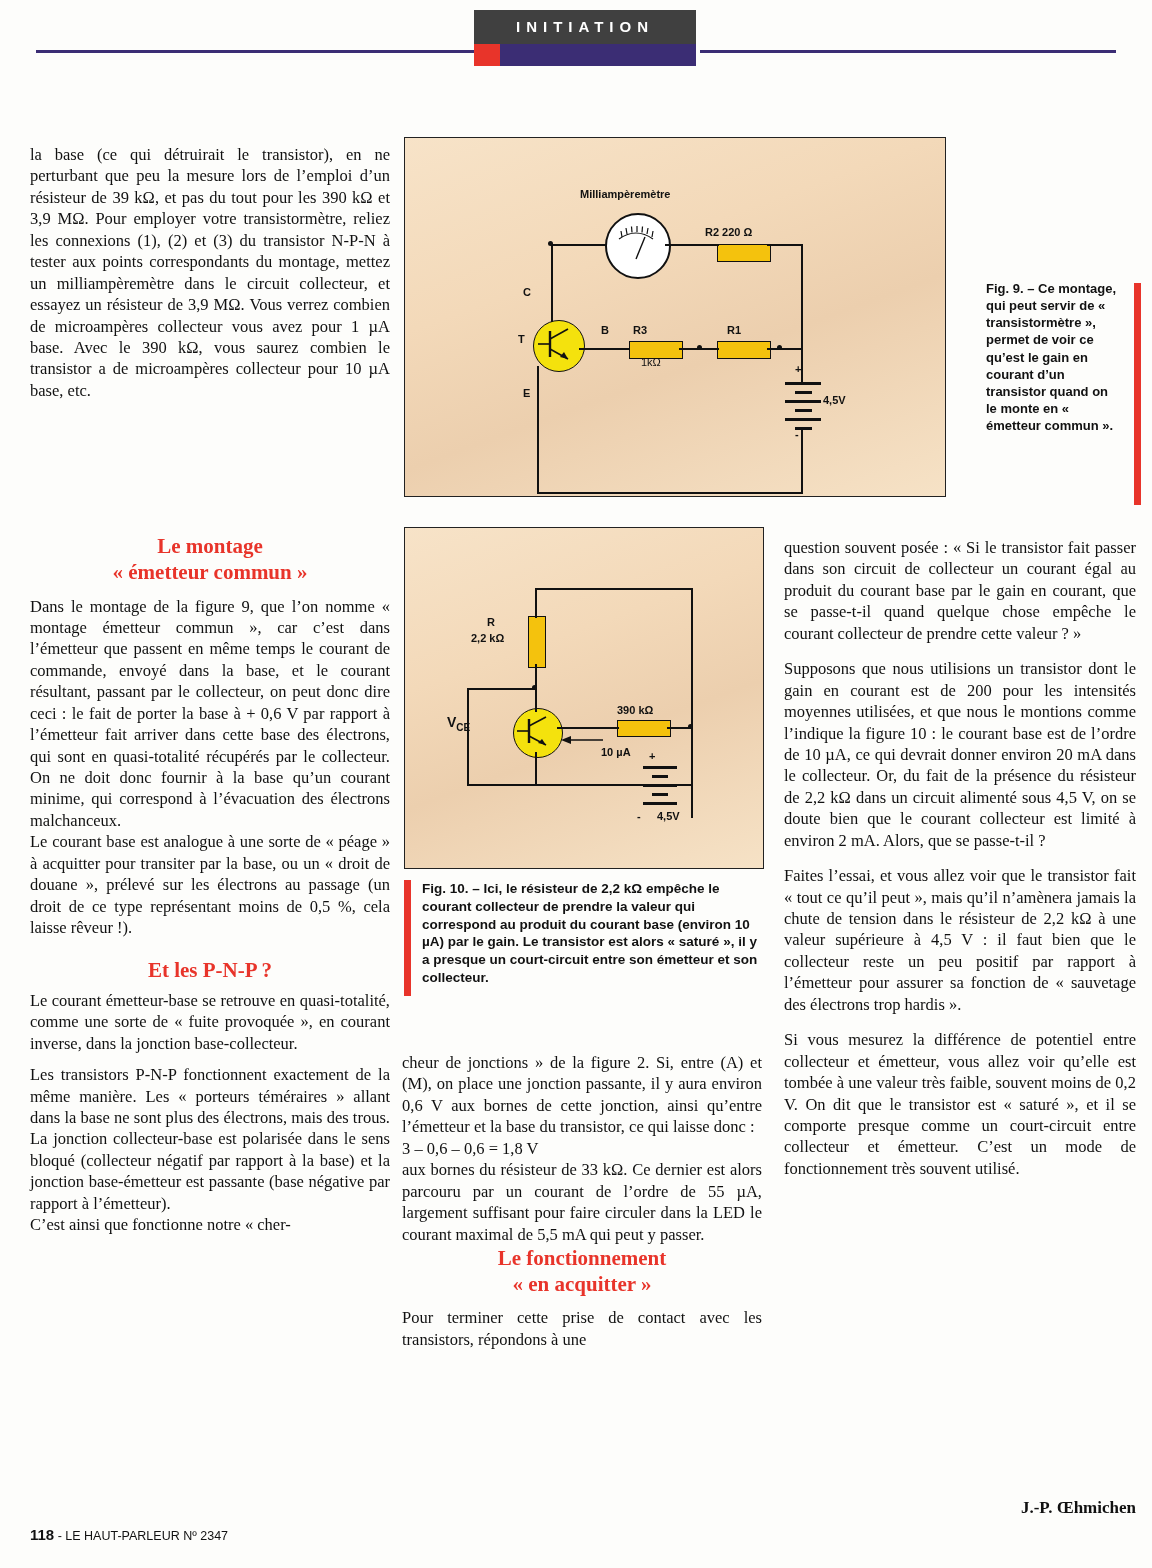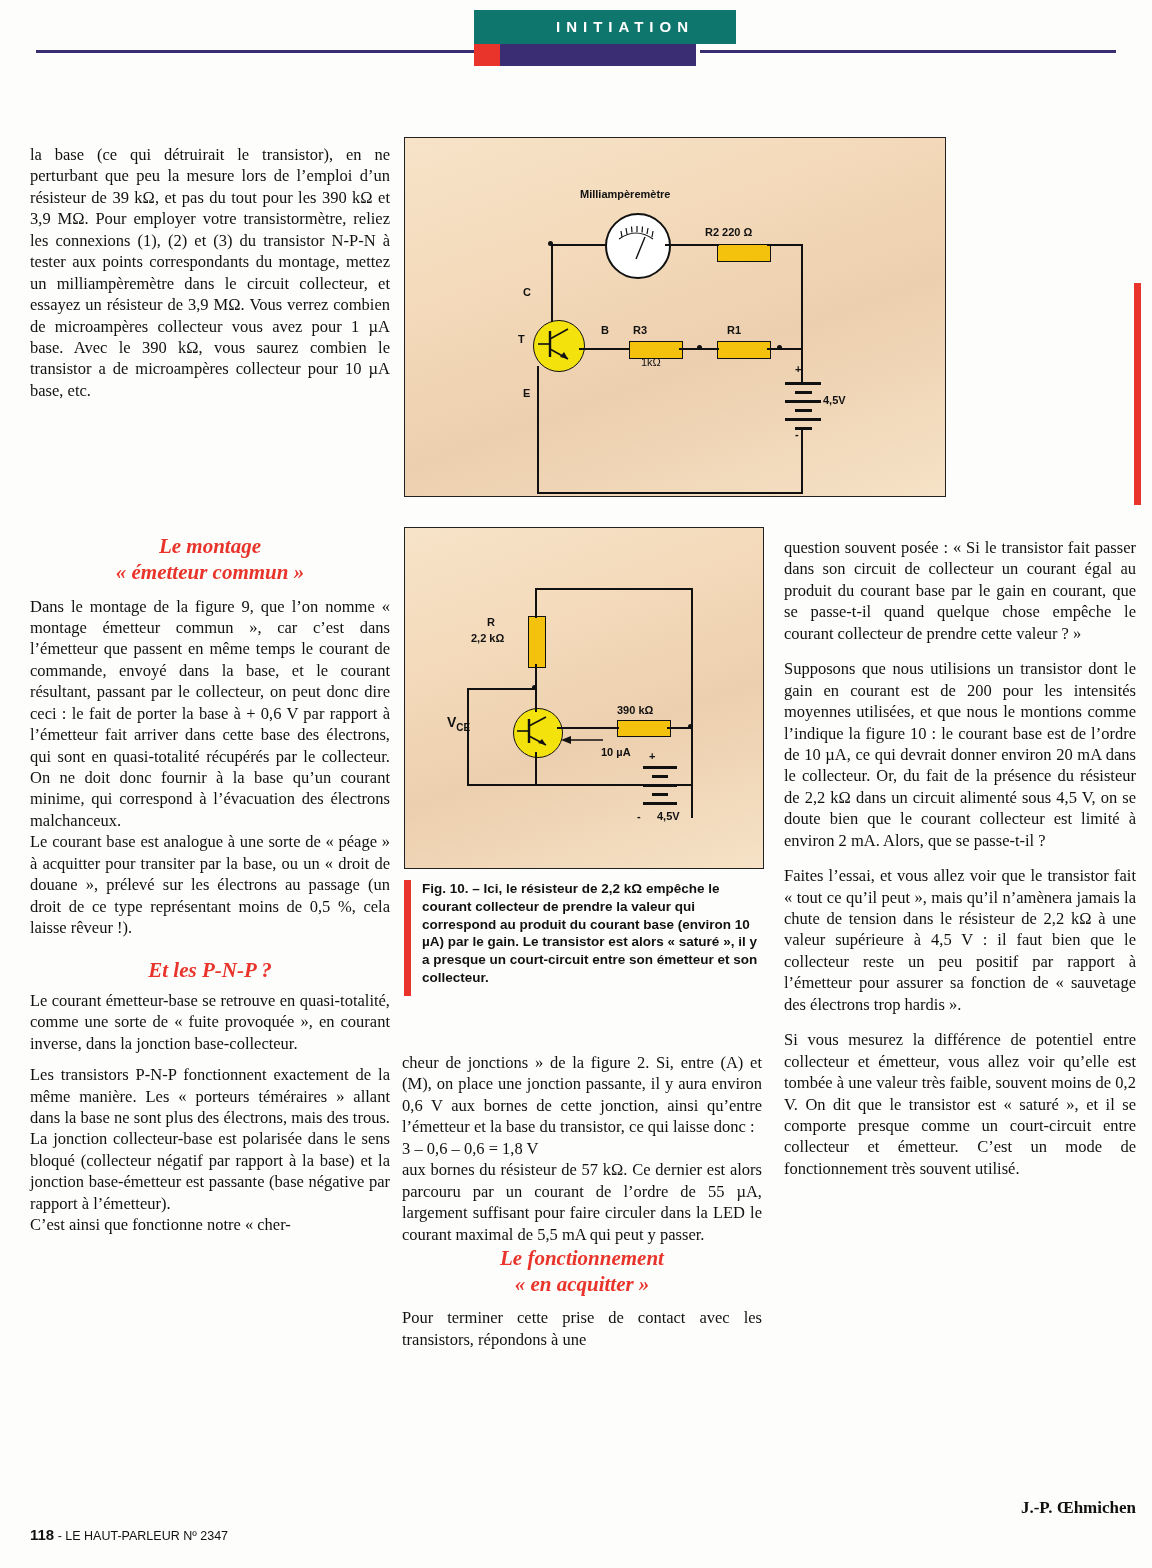--- a/index.html
+++ b/index.html
@@ -7,41 +7,41 @@
     width:1152px;height:1568px;
     background:#fdfdfb;
     font-family:"Liberation Serif", serif;
     color:#111;
     position:relative;
     overflow:hidden;
   }
   .page{position:absolute;inset:0;}
 
   
-  .hdr-band{position:absolute;left:474px;top:10px;width:222px;height:34px;background:#0f766e;padding-left:40px;}
+  .hdr-band{position:absolute;left:474px;top:10px;width:222px;height:34px;background:#404040;}
   .hdr-band .txt{
     color:#fff;font-family:"Liberation Sans",sans-serif;font-weight:bold;
     font-size:15px;letter-spacing:6px;line-height:34px;text-align:center;
   }
   .hdr-red{position:absolute;left:474px;top:44px;width:26px;height:22px;background:#e8342a;}
   .hdr-purple{position:absolute;left:500px;top:44px;width:196px;height:22px;background:#3b2d74;}
   .hdr-rule-l{position:absolute;left:36px;top:50px;width:438px;height:3px;background:#3b2d74;}
   .hdr-rule-r{position:absolute;left:700px;top:50px;width:416px;height:3px;background:#3b2d74;}
 
   
   .col{position:absolute;font-size:16.5px;line-height:1.30;text-align:justify;}
   .col p{margin:7px 0 0 0;text-indent:0;}
   .col p + p{margin-top:0px;}
   .c1{left:30px;width:360px;}
   .c2{left:402px;width:360px;}
   .c3{left:784px;width:352px;}
 
   h2.sect{
     color:#e8342a;font-family:"Liberation Serif",serif;font-weight:bold;
-    font-size:21px;text-align:center;margin:0;line-height:1.25;font-style:italic;
+    font-size:21px;text-align:center;margin:0;line-height:1.25;
   }
 
   
   .figbox{position:absolute;border:1px solid #222;
     background:linear-gradient(160deg,#f7e3c8 0%,#f3d9b9 35%,#eccfae 60%,#f6e2c6 100%);
   }
   .fig9{left:404px;top:137px;width:540px;height:358px;}
   .fig10{left:404px;top:527px;width:358px;height:340px;}
 
   .capbar{position:absolute;background:#e8342a;width:7px;}
@@ -144,20 +144,21 @@
     <div class="wire" style="left:132px;top:228px;width:2px;height:128px;"></div>
     <div class="wire" style="left:174px;top:210px;width:50px;height:2px;"></div>
     <div class="wire" style="left:274px;top:210px;width:40px;height:2px;"></div>
     <div class="wire" style="left:362px;top:210px;width:36px;height:2px;"></div>
     <div class="node" style="left:292px;top:207px;"></div>
     <div class="node" style="left:372px;top:207px;"></div>
     <div class="node" style="left:143px;top:103px;"></div>
   </div>
 
   <div class="capbar cap9bar"></div>
+  <div class="cap cap9">Fig. 9. – Ce montage, qui peut servir de « transistormè­tre », permet de voir ce qu’est le gain en courant d’un transistor quand on le monte en « émetteur commun ».</div>
 
   <div class="figbox fig10">
 
     <div class="lbl b" style="left:82px;top:88px;">R</div>
     <div class="lbl b" style="left:66px;top:104px;">2,2 kΩ</div>
     <div class="res" style="left:123px;top:88px;width:16px;height:50px;"></div>
 
     <div class="tr" style="left:108px;top:180px;width:48px;height:48px;">
       <svg width="44" height="44" viewBox="0 0 44 44" style="position:absolute;left:0;top:0;">
         <line x1="15" y1="10" x2="15" y2="34" stroke="#111" stroke-width="2.4"></line>
@@ -220,21 +221,21 @@
     <p>Le courant base est analogue à une sorte de « péage » à acquitter pour transiter par la base, ou un « droit de douane », prélevé sur les électrons au passage (un droit de ce type représentant moins de 0,5 %, cela laisse rêveur !).</p>
     <h2 class="sect" style="margin-top:18px;">Et les P-N-P ?</h2>
     <p>Le courant émetteur-base se retrouve en quasi-totalité, comme une sorte de « fuite provoquée », en courant inverse, dans la jonction base-collecteur.</p>
     <p style="margin-top:10px;">Les transistors P-N-P fonctionnent exactement de la même manière. Les « porteurs téméraires » allant dans la base ne sont plus des électrons, mais des trous. La jonction collecteur-base est polarisée dans le sens bloqué (collec­teur négatif par rapport à la base) et la jonction base-émetteur est passante (base négative par rapport à l’émet­teur).</p>
     <p>C’est ainsi que fonctionne notre « cher-</p>
   </div>
 
   <div class="col c2" style="top:1045px;">
     <p>cheur de jonctions » de la figure 2. Si, entre (A) et (M), on place une jonction passante, il y aura environ 0,6 V aux bornes de cette jonction, ainsi qu’entre l’émetteur et la base du transistor, ce qui laisse donc :</p>
     <p>3 – 0,6 – 0,6 = 1,8 V</p>
-    <p>aux bornes du résisteur de 57 kΩ. Ce dernier est alors parcouru par un cou­rant de l’ordre de 55 µA, largement suf­fisant pour faire circuler dans la LED le courant maximal de 5,5 mA qui peut y passer.</p>
+    <p>aux bornes du résisteur de 33 kΩ. Ce dernier est alors parcouru par un cou­rant de l’ordre de 55 µA, largement suf­fisant pour faire circuler dans la LED le courant maximal de 5,5 mA qui peut y passer.</p>
     <h2 class="sect" style="">
       <span>Le fonctionnement</span><br>
       <span>« en acquitter »</span>
     </h2>
     <p style="margin-top:10px;">Pour terminer cette prise de contact avec les transistors, répondons à une</p>
   </div>
 
   <div class="col c3" style="top:530px;">
     <p>question souvent posée : « Si le transis­tor fait passer dans son circuit de collec­teur un courant égal au produit du cou­rant base par le gain en courant, que se passe-t-il quand quelque chose empê­che le courant collecteur de prendre cette valeur ? »</p>
     <p style="margin-top:14px;">Supposons que nous utilisions un tran­sistor dont le gain en courant est de 200 pour les intensités moyennes utilisées, et que nous le montions comme l’indi­que la figure 10 : le courant base est de l’ordre de 10 µA, ce qui devrait donner environ 20 mA dans le collecteur. Or, du fait de la présence du résisteur de 2,2 kΩ dans un circuit alimenté sous 4,5 V, on se doute bien que le courant collecteur est limité à environ 2 mA. Alors, que se passe-t-il ?</p>

